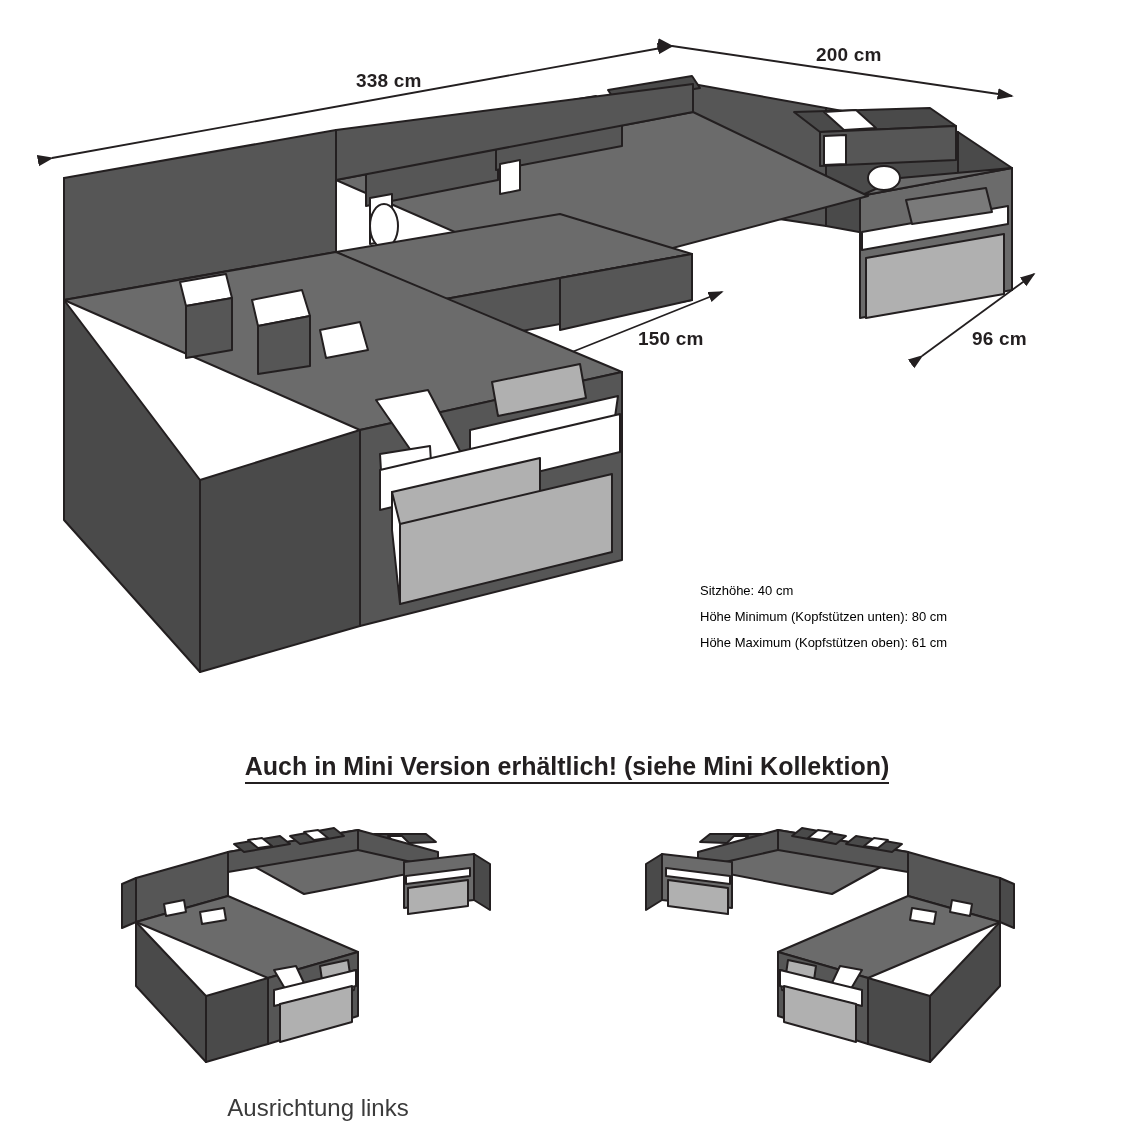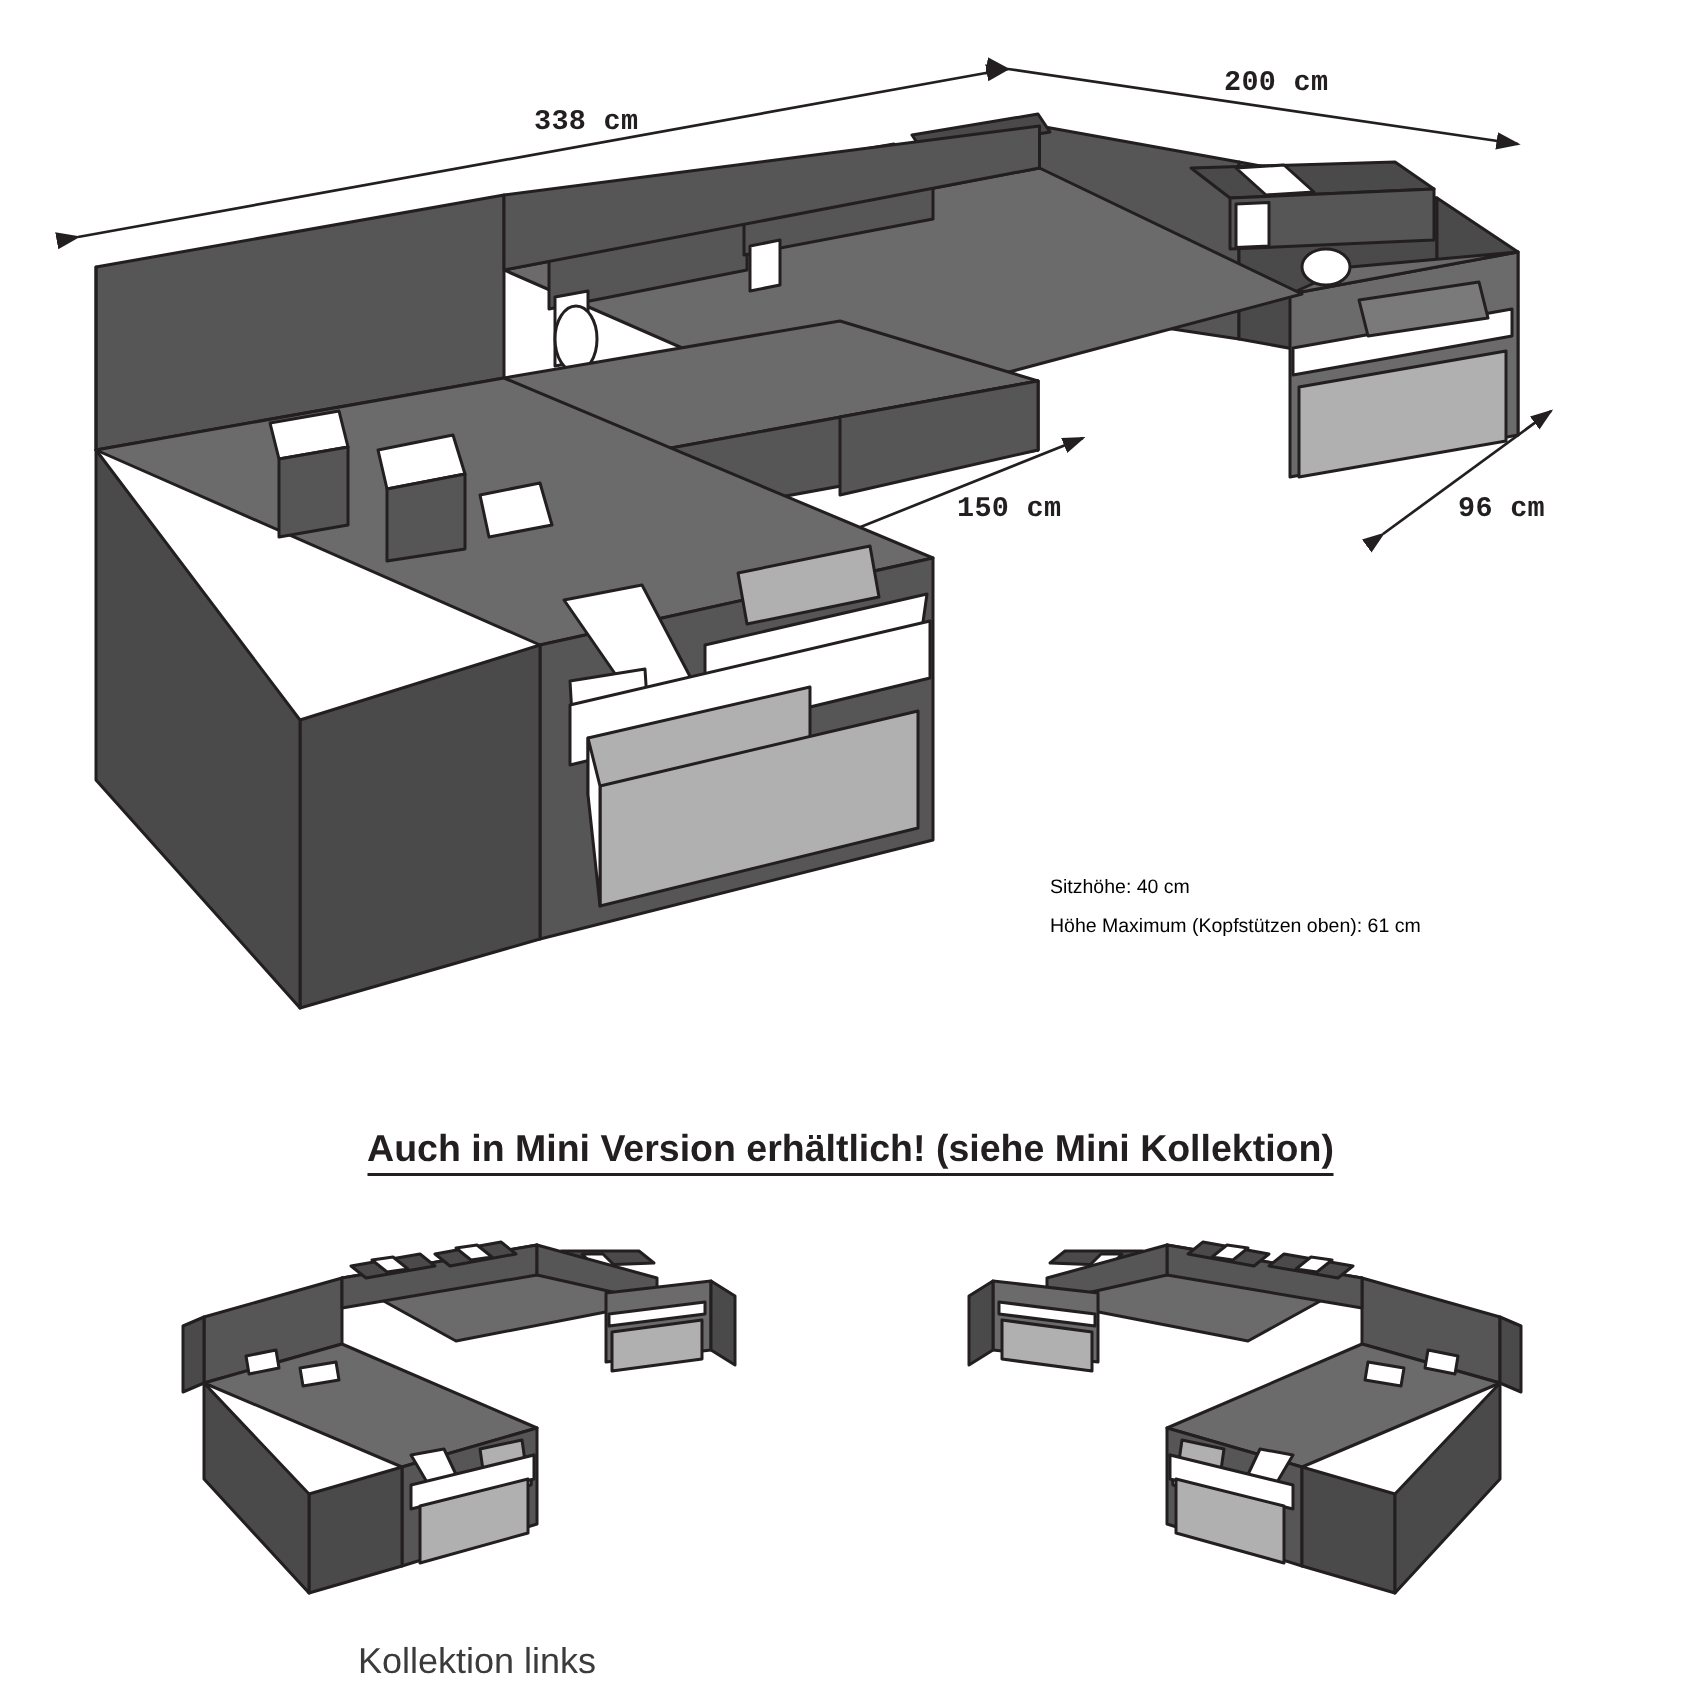--- a/index.html
+++ b/index.html
@@ -22,21 +22,20 @@
     height: 1134px;
   }
   
   .dim-label {
     position: absolute;
     font-size: 19px;
     font-weight: 700;
     color: #231f20;
     white-space: nowrap;
     letter-spacing: 0.2px;
-    font-family: Liberation Mono, monospace;
   }
   
   .spec-block {
     position: absolute;
     left: 700px;
     top: 578px;
     font-size: 13px;
     line-height: 26px;
     color: #000000;
     white-space: nowrap;
@@ -206,20 +205,21 @@
     </g>
   </svg>
 
   <div class="dim-label" id="lbl-338" style="left:356px; top:70px;">338 cm</div>
   <div class="dim-label" id="lbl-200" style="left:816px; top:44px;">200 cm</div>
   <div class="dim-label" id="lbl-150" style="left:638px; top:328px;">150 cm</div>
   <div class="dim-label" id="lbl-96" style="left:972px; top:328px;">96 cm</div>
 
   <div class="spec-block">
     <span class="spec-line">Sitzhöhe: 40 cm</span>
+    <span class="spec-line">Höhe Minimum (Kopfstützen unten): 80 cm</span>
     <span class="spec-line">Höhe Maximum (Kopfstützen oben): 61 cm</span>
   </div>
 
   <div class="mini-heading">
     <span>Auch in Mini Version erhältlich! (siehe Mini Kollektion)</span>
   </div>
 
   <svg width="420" height="260" viewBox="0 0 420 260" style="position:absolute;left:108px;top:810px">
     <g class="o">
       <path class="o md" d="M28,68 L120,42 L120,86 L28,112 Z"></path>
@@ -243,21 +243,21 @@
       <path class="o md" d="M160,168 L250,142 L250,206 L160,234 Z"></path>
       <path class="o dk" d="M98,186 L160,168 L160,234 L98,252 Z"></path>
       <path class="o dk" d="M28,112 L98,186 L98,252 L28,176 Z"></path>
       <path class="o wh" d="M166,160 L188,156 L204,190 L186,194 Z"></path>
       <path class="o wh" d="M204,190 L246,180 L248,160 L204,172 Z"></path>
       <path class="o gl" d="M212,156 L240,150 L242,164 L214,170 Z"></path>
       <path class="o wh" d="M166,180 L248,160 L248,176 L166,196 Z"></path>
       <path class="o gl" d="M172,194 L244,176 L244,212 L172,232 Z"></path>
     </g>
   </svg>
-  <div class="mini-caption" id="cap-left">Kollektion links</div>
+  <div class="mini-caption" id="cap-left">Ausrichtung links</div>
 
   <svg width="420" height="260" viewBox="0 0 420 260" style="position:absolute;left:608px;top:810px">
     <g transform="translate(420,0) scale(-1,1)">
       <path class="o md" d="M28,68 L120,42 L120,86 L28,112 Z"></path>
       <path class="o dk" d="M14,74 L28,68 L28,112 L14,118 Z"></path>
       <path class="o lt" d="M120,42 L250,20 L330,58 L196,84 Z"></path>
       <path class="o md" d="M120,42 L250,20 L250,40 L120,62 Z"></path>
       <path class="o dk" d="M126,34 L172,26 L182,34 L136,42 Z"></path>
       <path class="o wh" d="M140,30 L154,28 L164,36 L150,38 Z"></path>
       <path class="o dk" d="M182,26 L226,18 L236,26 L192,34 Z"></path>

